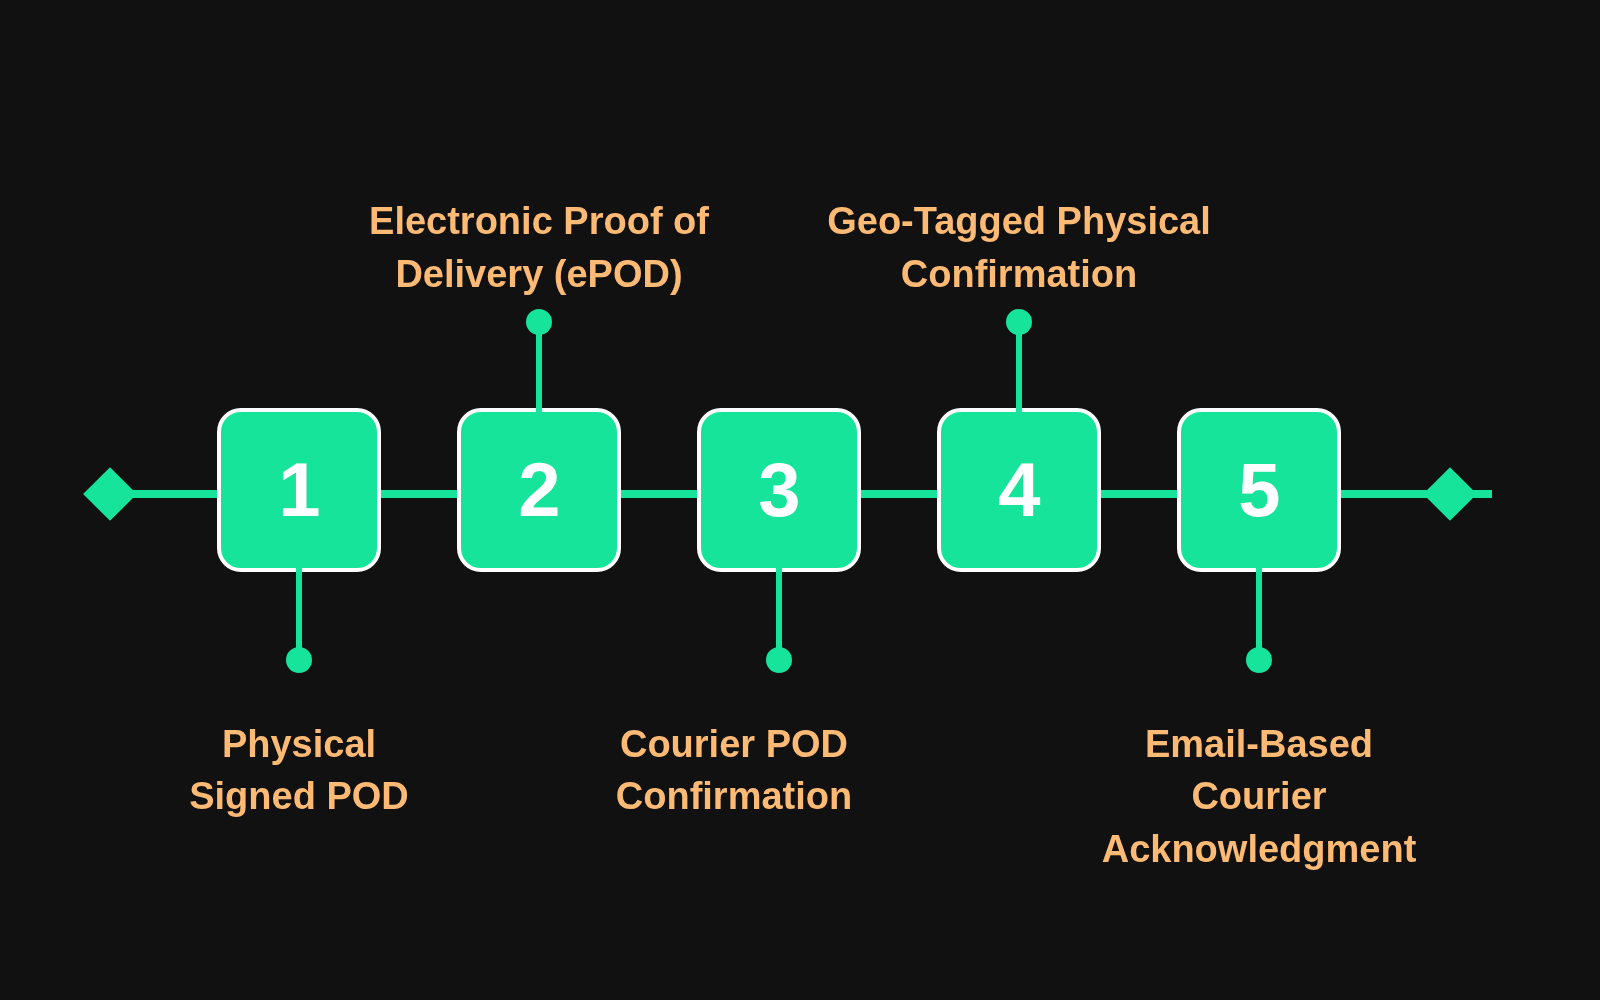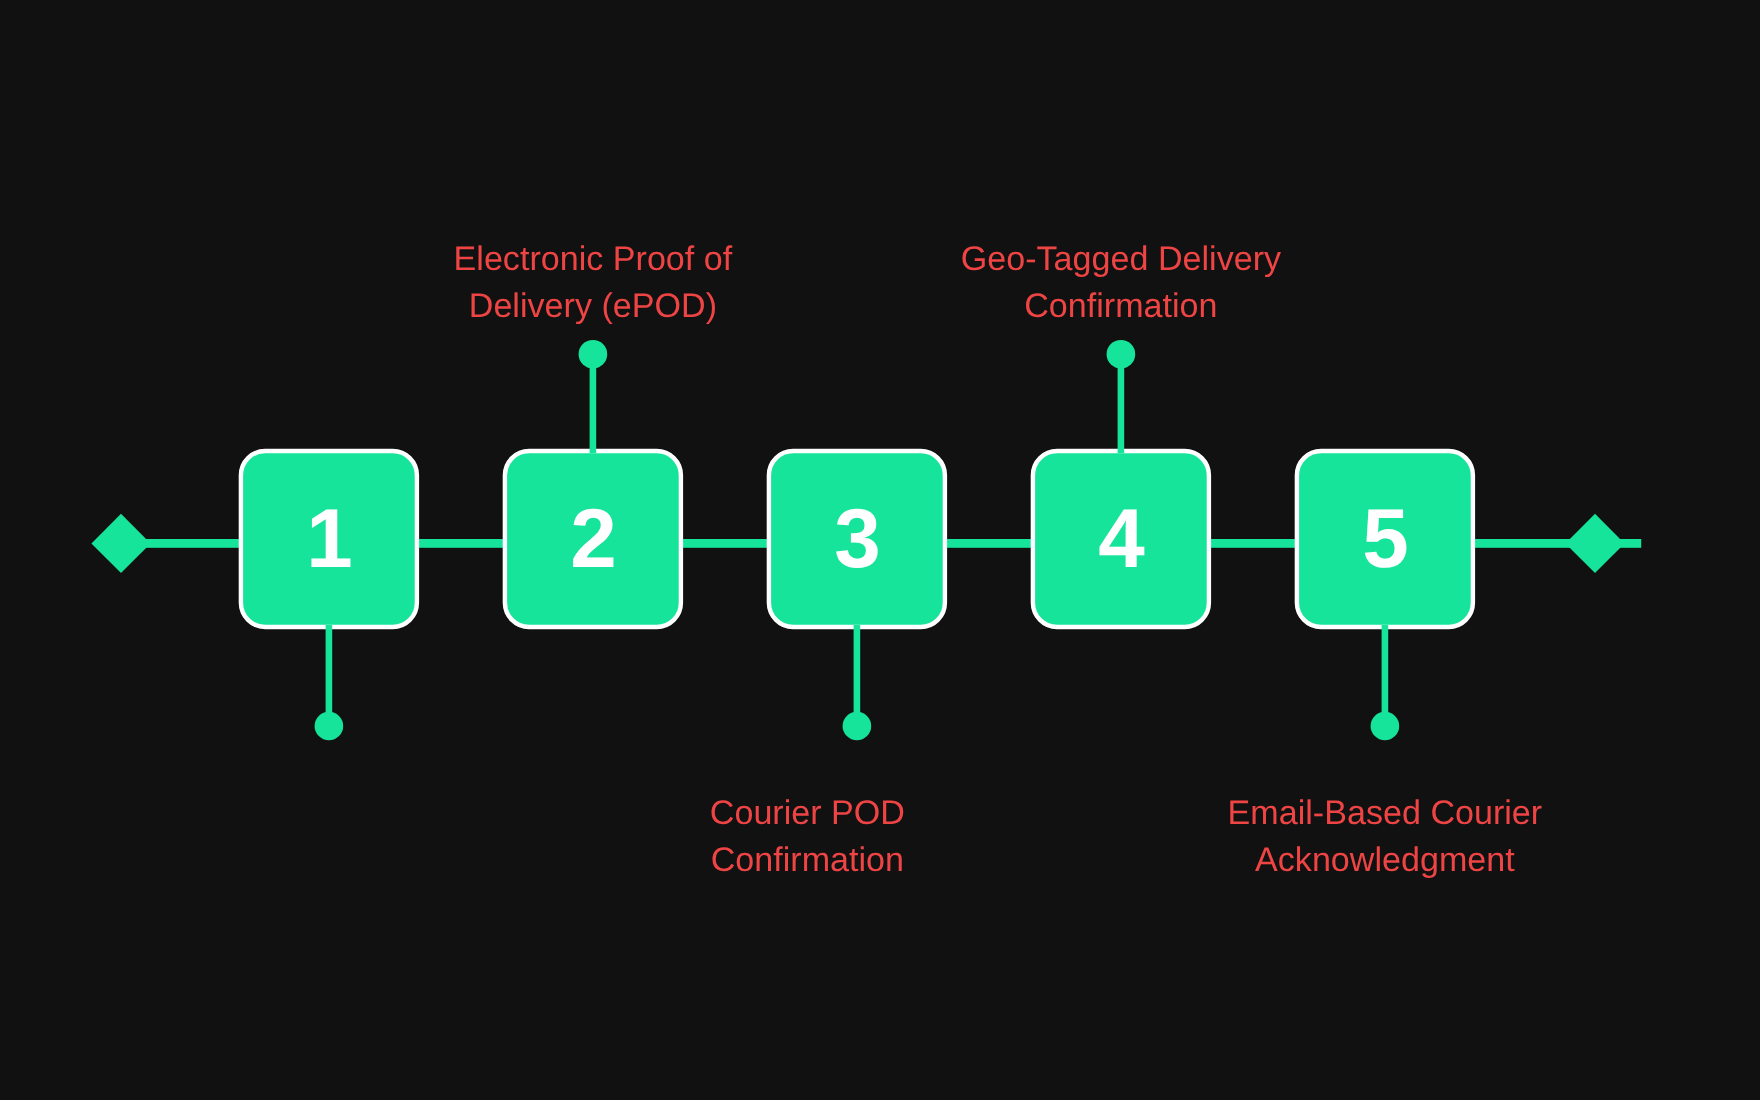--- a/index.html
+++ b/index.html
@@ -77,23 +77,23 @@
     height: 26px;
     border-radius: 50%;
     background: #17E49B;
   }
   .dot.up   { top: 309px; }
   .dot.down { top: 647px; }
 
   
   .label {
     position: absolute;
-    color: #ef4444;
-    font-size: 31px;
-    font-weight: normal;
+    color: #fdba74;
+    font-size: 38px;
+    font-weight: bold;
     line-height: 1.38;
     text-align: center;
     white-space: pre-line;
     transform: translateX(-50%);
   }
   .label.above { bottom: 700px; }
   .label.below { top: 718px; }
 </style>
 </head>
 <body>
@@ -102,20 +102,22 @@
 
   <div class="rail-line"></div>
   <div class="rail-cap left"></div>
   <div class="rail-cap right"></div>
 
   <div class="node" style="left:217px">
     <span class="node-number">1</span>
   </div>
   <div class="stem down" style="left:296px"></div>
   <div class="dot down" style="left:286px"></div>
+  <div class="label below" style="left:299px">Physical
+Signed POD</div>
 
   <div class="node" style="left:457px">
     <span class="node-number">2</span>
   </div>
   <div class="stem up" style="left:536px"></div>
   <div class="dot up" style="left:526px"></div>
   <div class="label above" style="left:539px">Electronic Proof of
 Delivery (ePOD)</div>
 
   <div class="node" style="left:697px">
@@ -124,21 +126,21 @@
   <div class="stem down" style="left:776px"></div>
   <div class="dot down" style="left:766px"></div>
   <div class="label below" style="left:734px">Courier POD
 Confirmation</div>
 
   <div class="node" style="left:937px">
     <span class="node-number">4</span>
   </div>
   <div class="stem up" style="left:1016px"></div>
   <div class="dot up" style="left:1006px"></div>
-  <div class="label above" style="left:1019px">Geo-Tagged Delivery
+  <div class="label above" style="left:1019px">Geo-Tagged Physical
 Confirmation</div>
 
   <div class="node" style="left:1177px">
     <span class="node-number">5</span>
   </div>
   <div class="stem down" style="left:1256px"></div>
   <div class="dot down" style="left:1246px"></div>
   <div class="label below" style="left:1259px">Email-Based Courier
 Acknowledgment</div>
 

